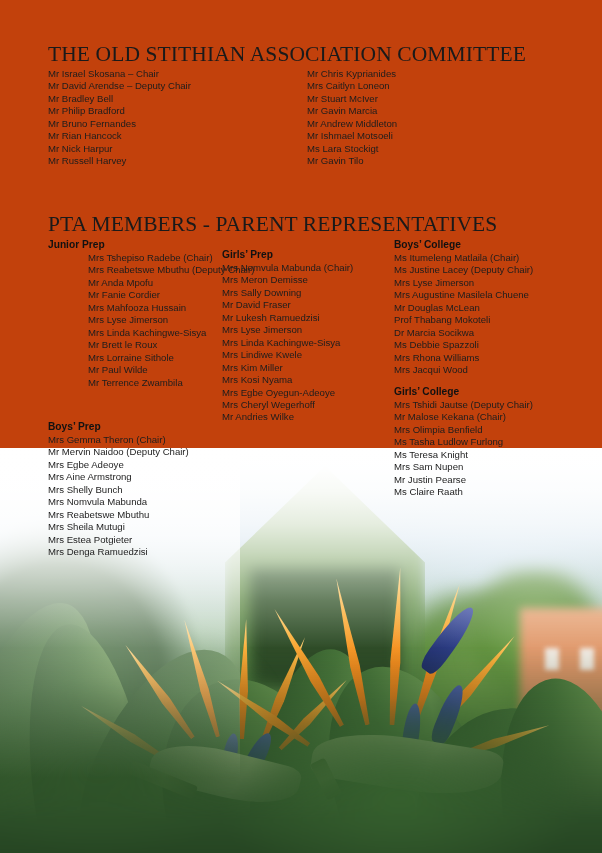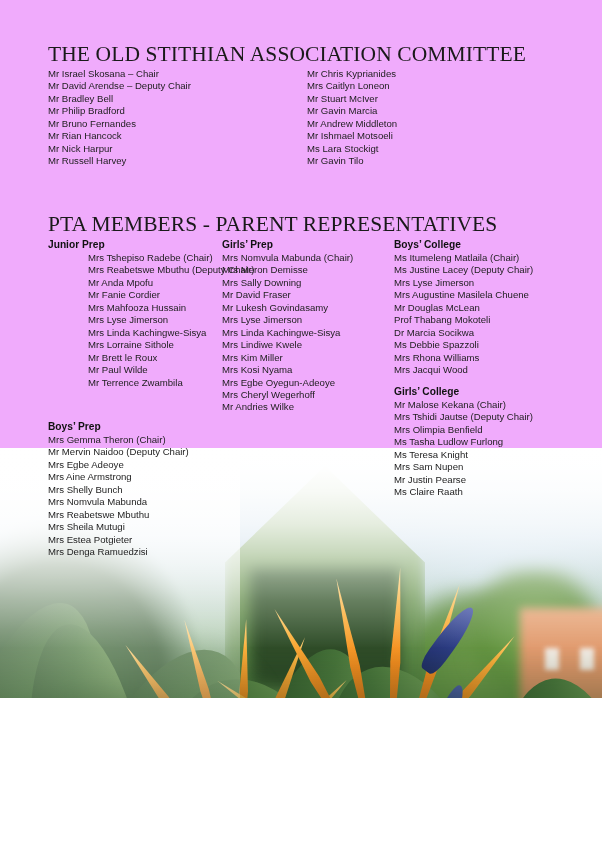--- a/index.html
+++ b/index.html
@@ -7,23 +7,23 @@
     padding: 0;
     background: #ffffff;
   }
   body {
     font-family: "Liberation Sans", sans-serif;
     -webkit-font-smoothing: antialiased;
   }
   #page {
     position: relative;
     width: 602px;
-    height: 698px;
+    height: 853px;
     overflow: hidden;
-    background: #f0abfc;
+    background: #c2410c;
   }
 
   
   .photo {
     position: absolute;
     left: 0;
     top: 448px;
     width: 602px;
     height: 405px;
     overflow: hidden;
@@ -181,21 +181,21 @@
     line-height: 13px;
   }
 
   
   #committee-col-1 { position:absolute; left:48px; top:68px; width:250px; }
   #committee-col-2 { position:absolute; left:307px; top:68px; width:250px; }
 
   
   #pta-junior-prep   { position:absolute; left:48px;  top:238px; width:172px; }
   #pta-boys-prep     { position:absolute; left:48px;  top:420px; width:172px; }
-  #pta-girls-prep    { position:absolute; left:222px; top:238px; width:172px; }
+  #pta-girls-prep    { position:absolute; left:222px; top:248px; width:172px; }
   #pta-boys-college  { position:absolute; left:394px; top:238px; width:190px; }
   #pta-girls-college { position:absolute; left:394px; top:385px; width:190px; }
 
   .wrapname { white-space: normal; margin-left: 40px; }
 </style>
 </head>
 <body>
 
 <div id="page">
 
@@ -289,22 +289,22 @@
     <div id="pta-junior-prep">
       <div class="group-heading">Junior Prep</div>
       <ul class="name-list">
           <li class="wrapname">Mrs Tshepiso Radebe (Chair)</li>
           <li class="wrapname">Mrs Reabetswe Mbuthu (Deputy Chair)</li>
           <li class="wrapname">Mr Anda Mpofu</li>
           <li class="wrapname">Mr Fanie Cordier</li>
           <li class="wrapname">Mrs Mahfooza Hussain</li>
           <li class="wrapname">Mrs Lyse Jimerson</li>
           <li class="wrapname">Mrs Linda Kachingwe-Sisya</li>
+          <li class="wrapname">Mr Brett le Roux</li>
           <li class="wrapname">Mrs Lorraine Sithole</li>
-          <li class="wrapname">Mr Brett le Roux</li>
           <li class="wrapname">Mr Paul Wilde</li>
           <li class="wrapname">Mr Terrence Zwambila</li>
         </ul>
     </div>
 
     <div id="pta-boys-prep">
       <div class="group-heading">Boys’ Prep</div>
       <ul class="name-list">
           <li>Mrs Gemma Theron (Chair)</li>
           <li>Mr Mervin Naidoo (Deputy Chair)</li>
@@ -319,21 +319,21 @@
         </ul>
     </div>
 
     <div id="pta-girls-prep">
       <div class="group-heading">Girls’ Prep</div>
       <ul class="name-list">
           <li>Mrs Nomvula Mabunda (Chair)</li>
           <li>Mrs Meron Demisse</li>
           <li>Mrs Sally Downing</li>
           <li>Mr David Fraser</li>
-          <li>Mr Lukesh Govindasamy</li>
+          <li>Mr Lukesh Ramuedzisi</li>
           <li>Mrs Lyse Jimerson</li>
           <li>Mrs Linda Kachingwe-Sisya</li>
           <li>Mrs Lindiwe Kwele</li>
           <li>Mrs Kim Miller</li>
           <li>Mrs Kosi Nyama</li>
           <li>Mrs Egbe Oyegun-Adeoye</li>
           <li>Mrs Cheryl Wegerhoff</li>
           <li>Mr Andries Wilke</li>
         </ul>
     </div>
@@ -350,22 +350,22 @@
           <li>Dr Marcia Socikwa</li>
           <li>Ms Debbie Spazzoli</li>
           <li>Mrs Rhona Williams</li>
           <li>Mrs Jacqui Wood</li>
         </ul>
     </div>
 
     <div id="pta-girls-college">
       <div class="group-heading">Girls’ College</div>
       <ul class="name-list">
+          <li>Mrs Tshidi Jautse (Deputy Chair)</li>
           <li>Mr Malose Kekana (Chair)</li>
-          <li>Mrs Tshidi Jautse (Deputy Chair)</li>
           <li>Mrs Olimpia Benfield</li>
           <li>Ms Tasha Ludlow Furlong</li>
           <li>Ms Teresa Knight</li>
           <li>Mrs Sam Nupen</li>
           <li>Mr Justin Pearse</li>
           <li>Ms Claire Raath</li>
         </ul>
     </div>
 
   </div>

